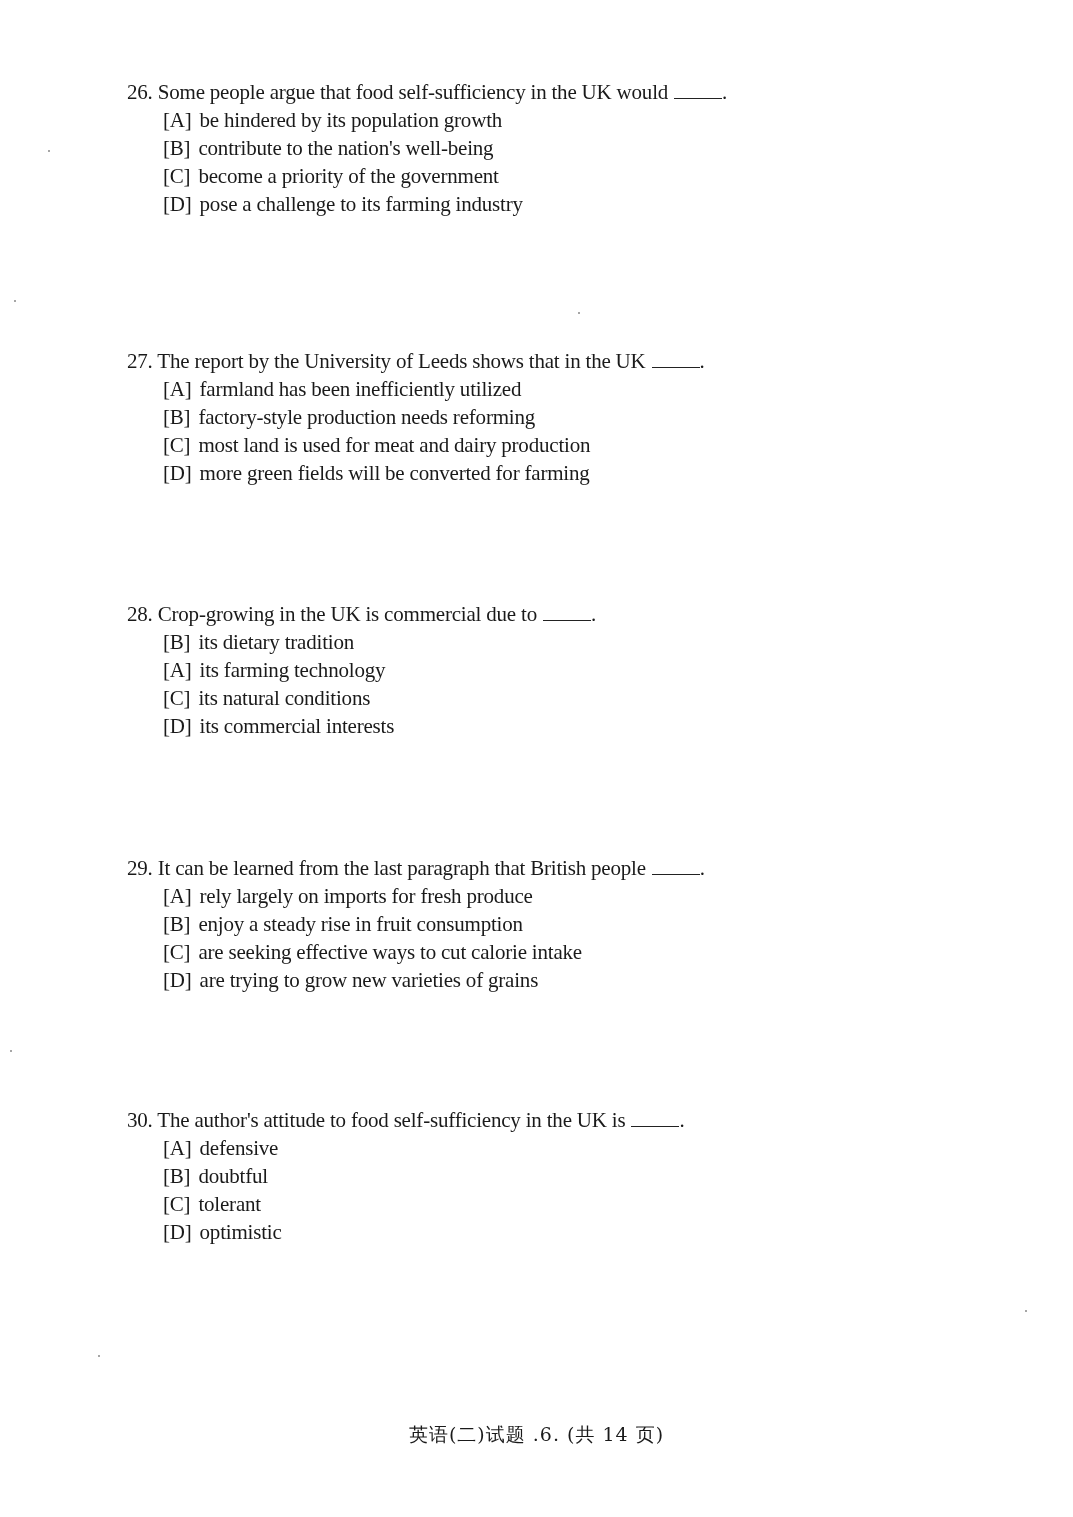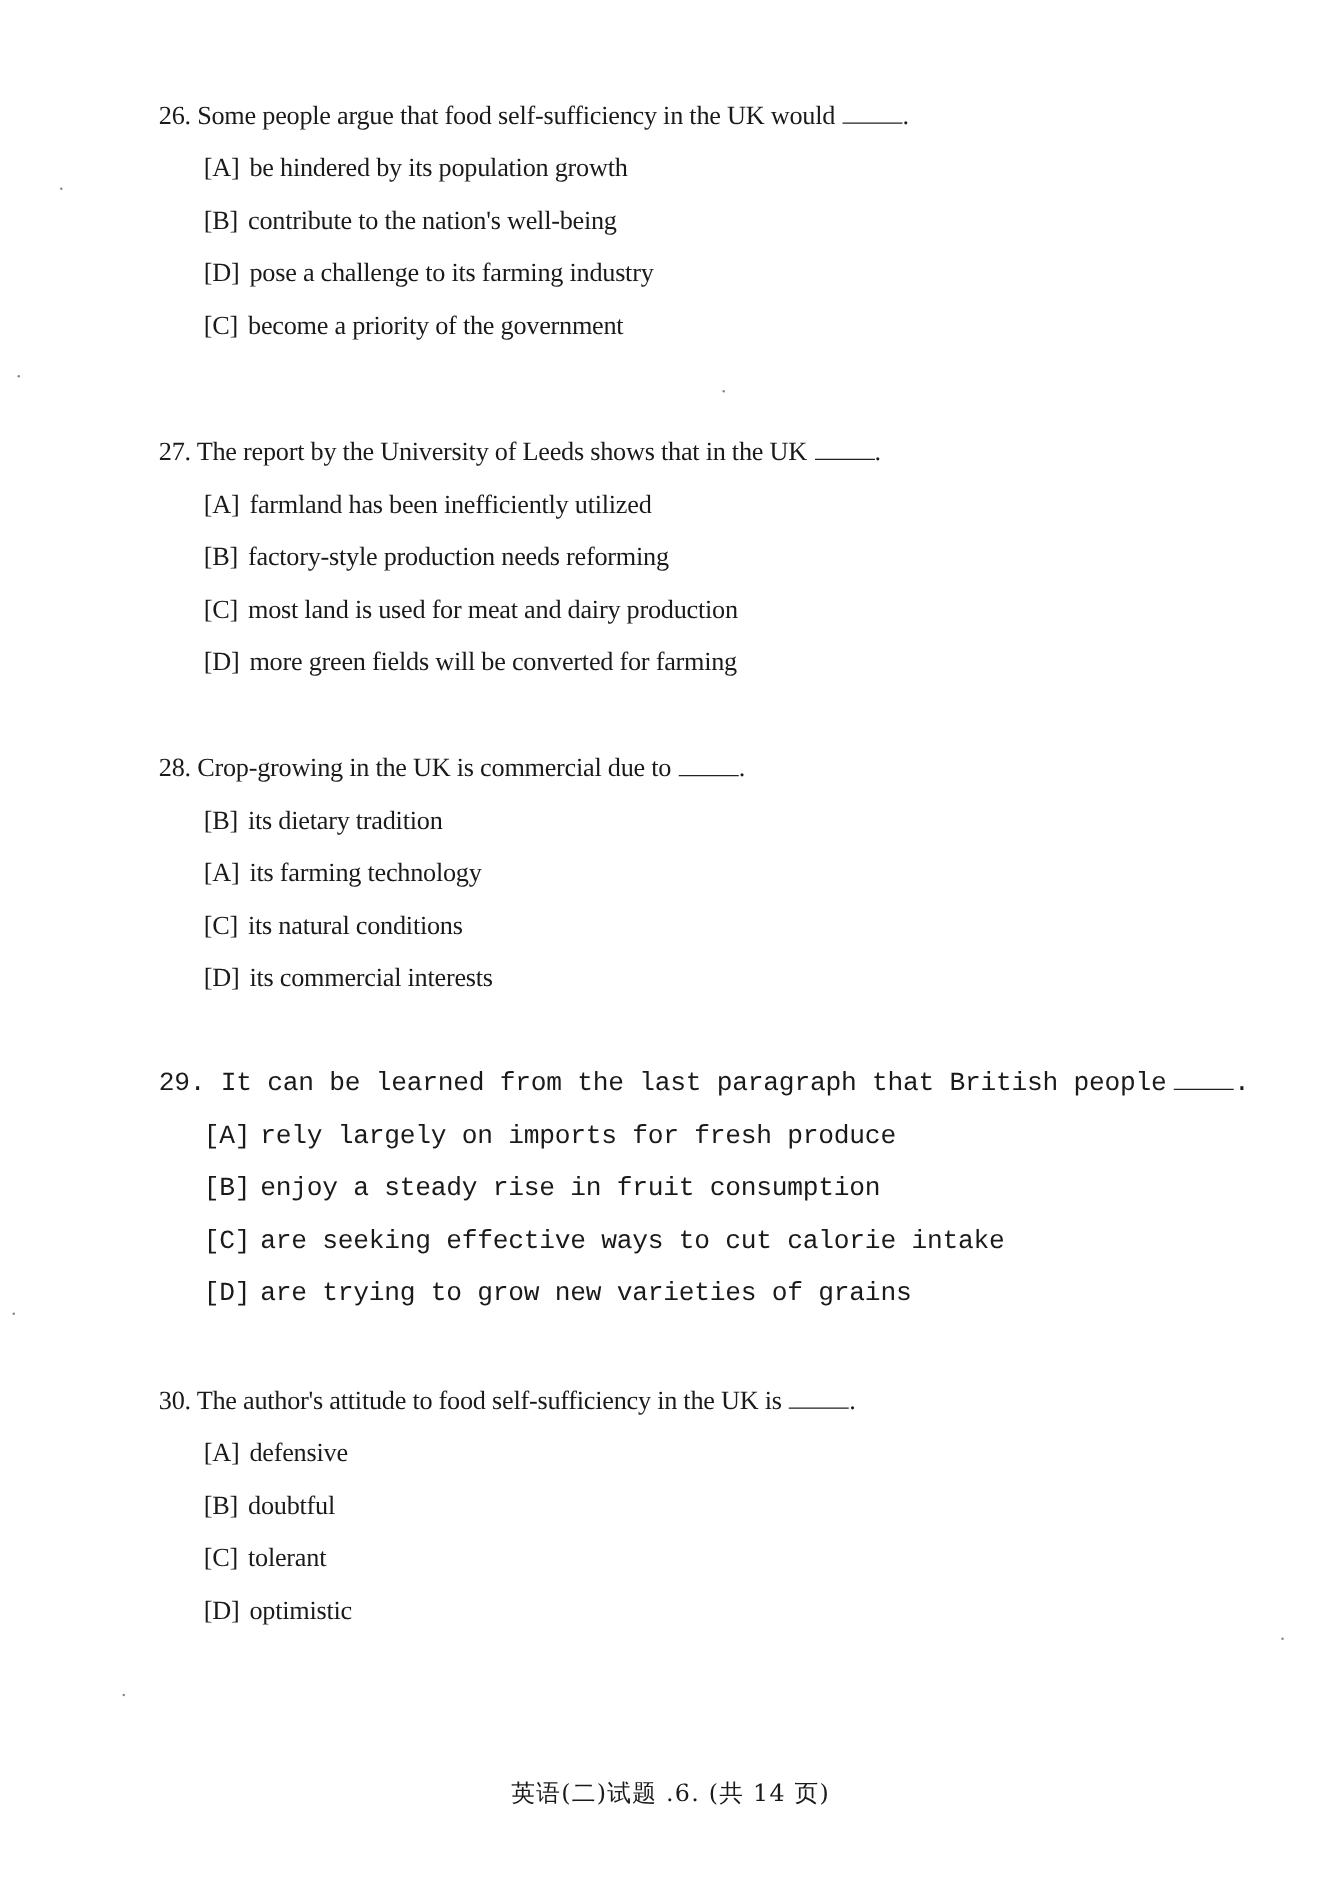--- a/index.html
+++ b/index.html
@@ -13,21 +13,21 @@
   .stem {
     font-size: 21px; line-height: 28px; white-space: nowrap;
     letter-spacing: -0.2px; height: 28px;
   }
   .blank {
     display: inline-block; width: 48px; border-bottom: 1px solid #222;
     margin-left: 6px; vertical-align: baseline; height: 16px;
   }
   .options { margin-left: 36px; }
   .option {
-    font-size: 21px; line-height: 28px; height: 28px; margin-top: 14px;
+    font-size: 21px; line-height: 28px; height: 28px; 
     white-space: nowrap; letter-spacing: -0.2px;
   }
   .letter { display: inline-block; margin-right: 8px; }
   .footer {
     position: absolute; left: 0; width: 1073px; top: 1422px;
     text-align: center; font-size: 19px; letter-spacing: 1px;
     font-family: "DejaVu Serif", serif;
   }
   .speck { position: absolute; width: 2px; height: 2px; background: #888; border-radius: 1px; }
 </style>
@@ -37,22 +37,22 @@
 <div class="page">
 
   <div class="question" style="top:78px;">
     <div class="stem">
       <span>26.</span>
       <span>Some people argue that food self-sufficiency in the UK would</span><span class="blank"></span>.
     </div>
     <div class="options">
       <div class="option"><span class="letter">[A]</span><span>be hindered by its population growth</span></div>
       <div class="option"><span class="letter">[B]</span><span>contribute to the nation's well-being</span></div>
+      <div class="option"><span class="letter">[C]</span><span>become a priority of the government</span></div>
       <div class="option"><span class="letter">[D]</span><span>pose a challenge to its farming industry</span></div>
-      <div class="option"><span class="letter">[C]</span><span>become a priority of the government</span></div>
     </div>
   </div>
 
   <div class="question" style="top:347px;">
     <div class="stem">
       <span>27.</span>
       <span>The report by the University of Leeds shows that in the UK</span><span class="blank"></span>.
     </div>
     <div class="options">
       <div class="option"><span class="letter">[A]</span><span>farmland has been inefficiently utilized</span></div>
@@ -68,21 +68,21 @@
       <span>Crop-growing in the UK is commercial due to</span><span class="blank"></span>.
     </div>
     <div class="options">
       <div class="option"><span class="letter">[B]</span><span>its dietary tradition</span></div>
       <div class="option"><span class="letter">[A]</span><span>its farming technology</span></div>
       <div class="option"><span class="letter">[C]</span><span>its natural conditions</span></div>
       <div class="option"><span class="letter">[D]</span><span>its commercial interests</span></div>
     </div>
   </div>
 
-  <div class="question" style="top:854px;font-family:Liberation Mono, monospace;">
+  <div class="question" style="top:854px;">
     <div class="stem">
       <span>29.</span>
       <span>It can be learned from the last paragraph that British people</span><span class="blank"></span>.
     </div>
     <div class="options">
       <div class="option"><span class="letter">[A]</span><span>rely largely on imports for fresh produce</span></div>
       <div class="option"><span class="letter">[B]</span><span>enjoy a steady rise in fruit consumption</span></div>
       <div class="option"><span class="letter">[C]</span><span>are seeking effective ways to cut calorie intake</span></div>
       <div class="option"><span class="letter">[D]</span><span>are trying to grow new varieties of grains</span></div>
     </div>

